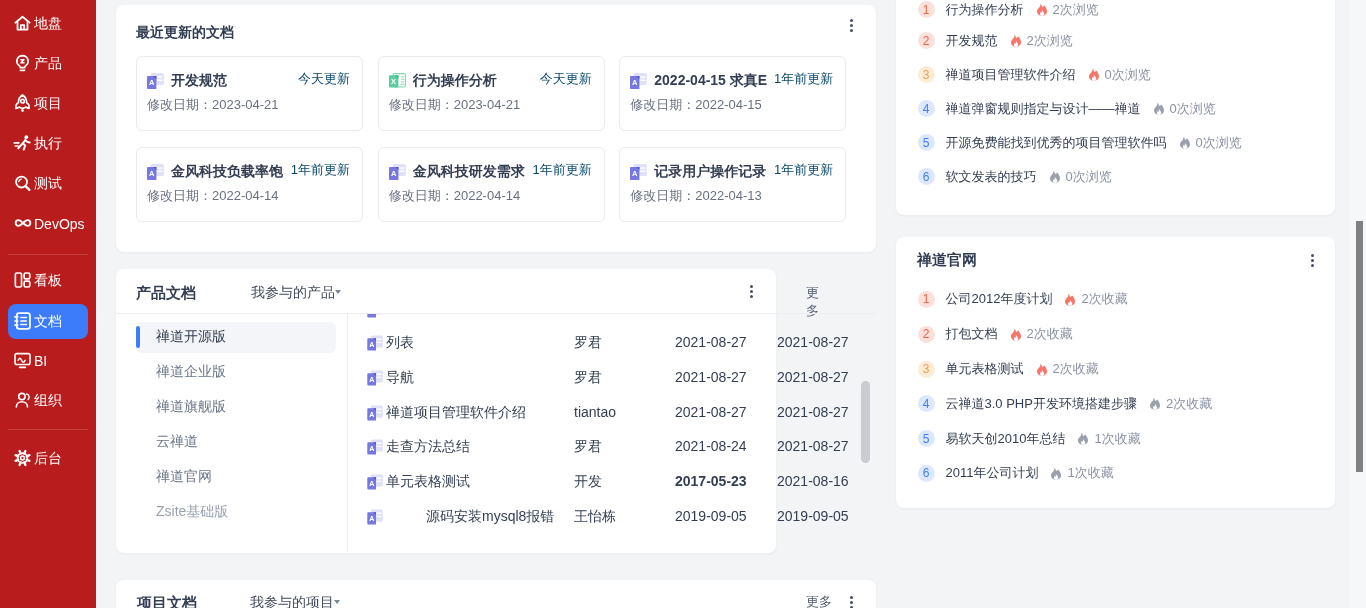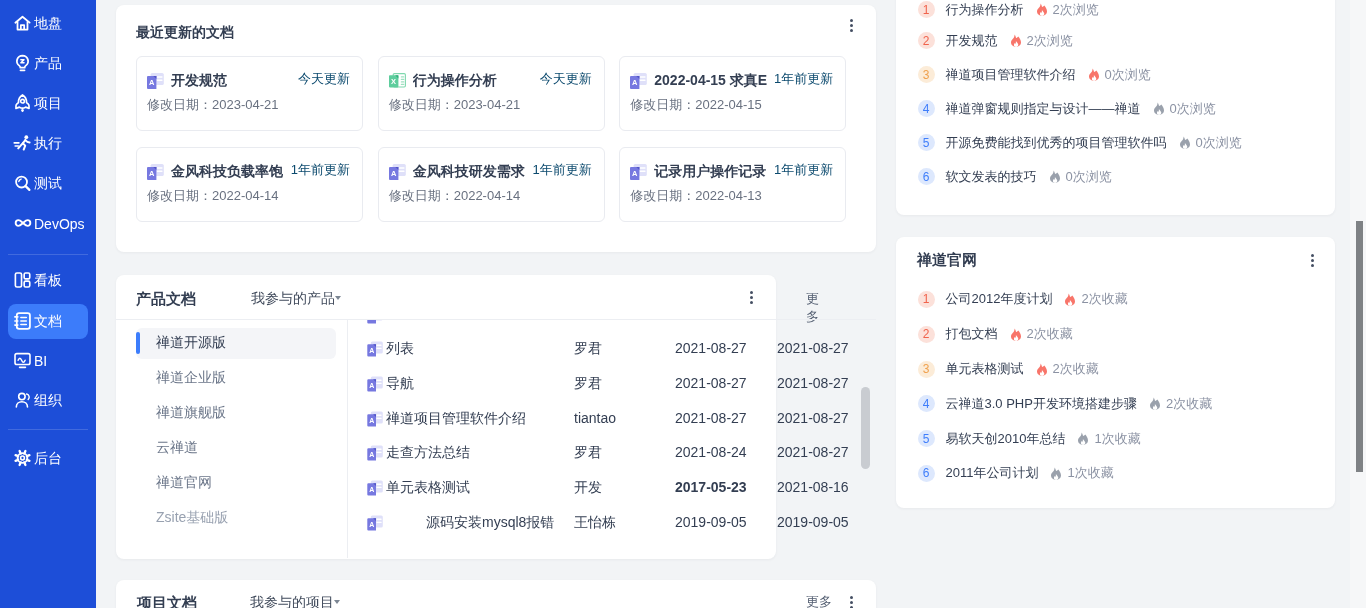--- a/index.html
+++ b/index.html
@@ -1,19 +1,19 @@
 <!DOCTYPE html>
 <html><head>
 <meta charset="utf-8">
 <style>
 * { margin:0; padding:0; box-sizing:border-box; }
 html,body { width:1366px; height:608px; overflow:hidden; }
 body { font-family:"Liberation Sans", sans-serif; background:#f2f4f6; position:relative; color:#333e52; }
 .abs { position:absolute; }
-#side { position:absolute; left:0; top:0; width:96px; height:608px; background:#1d4ed8; }
+#side { position:absolute; left:0; top:0; width:96px; height:608px; background:#b91c1c; }
 .sitem { position:absolute; left:0; width:96px; height:40px; display:flex; align-items:center; color:#fff; font-size:14px; }
 .sitem svg { position:absolute; left:12.5px; top:50%; transform:translateY(-50%); }
 .sitem .lb { position:absolute; left:34px; top:50%; transform:translateY(-50%); margin-top:0.5px; }
 .sdiv { position:absolute; left:8px; width:80px; height:1px; background:rgba(255,255,255,0.16); }
 #docsel { position:absolute; left:8px; top:304px; width:80px; height:35px; background:#3c7cfa; border-radius:8px; }
 .card { position:absolute; background:#fff; border-radius:8px; box-shadow:0 1px 3px rgba(30,40,60,0.05); }
 .ctitle { font-weight:bold; font-size:15px; color:#333e52; position:absolute; }
 .kebab { position:absolute; width:4px; }
 .kebab i { display:block; width:3px; height:3px; border-radius:50%; background:#454f63; margin:0 auto 2.2px; }
 .tile { position:absolute; width:227px; height:75px; border:1px solid #e9ebf0; border-radius:6px; background:#fff; }
@@ -205,21 +205,21 @@
         <path d="M0 3.9 a1 1 0 0 1 1-1 H9.4 v13.1 H1 a1 1 0 0 1 -1-1 z" fill="#7678e0"></path>
         <path d="M6.3 2.9h3.1v3z" fill="#5154c8"></path>
         <text x="4.8" y="11.6" font-family="Liberation Sans, sans-serif" font-size="7.5" font-weight="bold" fill="#ffffff" text-anchor="middle">A</text>
       </svg>
       <div class="tt">记录用户操作记录</div>
       <div class="tm">1年前更新</div>
       <div class="dt">修改日期：2022-04-13</div>
     </div>
 </div>
 
-<div class="card" id="card2" style="left:116px; top:275px; width:660px; height:284px;">
+<div class="card" id="card2" style="left:116px; top:269px; width:660px; height:284px;">
   <div class="ctitle" style="left:20px; top:14.5px;">产品文档</div>
   <div class="hdrop" style="left:135px; top:15px;">我参与的产品<span class="caret"></span></div>
   <div class="more" style="left:690px; top:15px;">更多</div>
   <div class="kebab" style="right:22.5px; top:15.5px;">
       <i></i>
       <i></i>
       <i></i>
     </div>
   <div class="abs" style="left:0; top:44px; width:760px; height:1px; background:#eceef2;"></div>
   <div class="abs" style="left:230.5px; top:44px; width:1px; height:239px; background:#eceef2;"></div>

